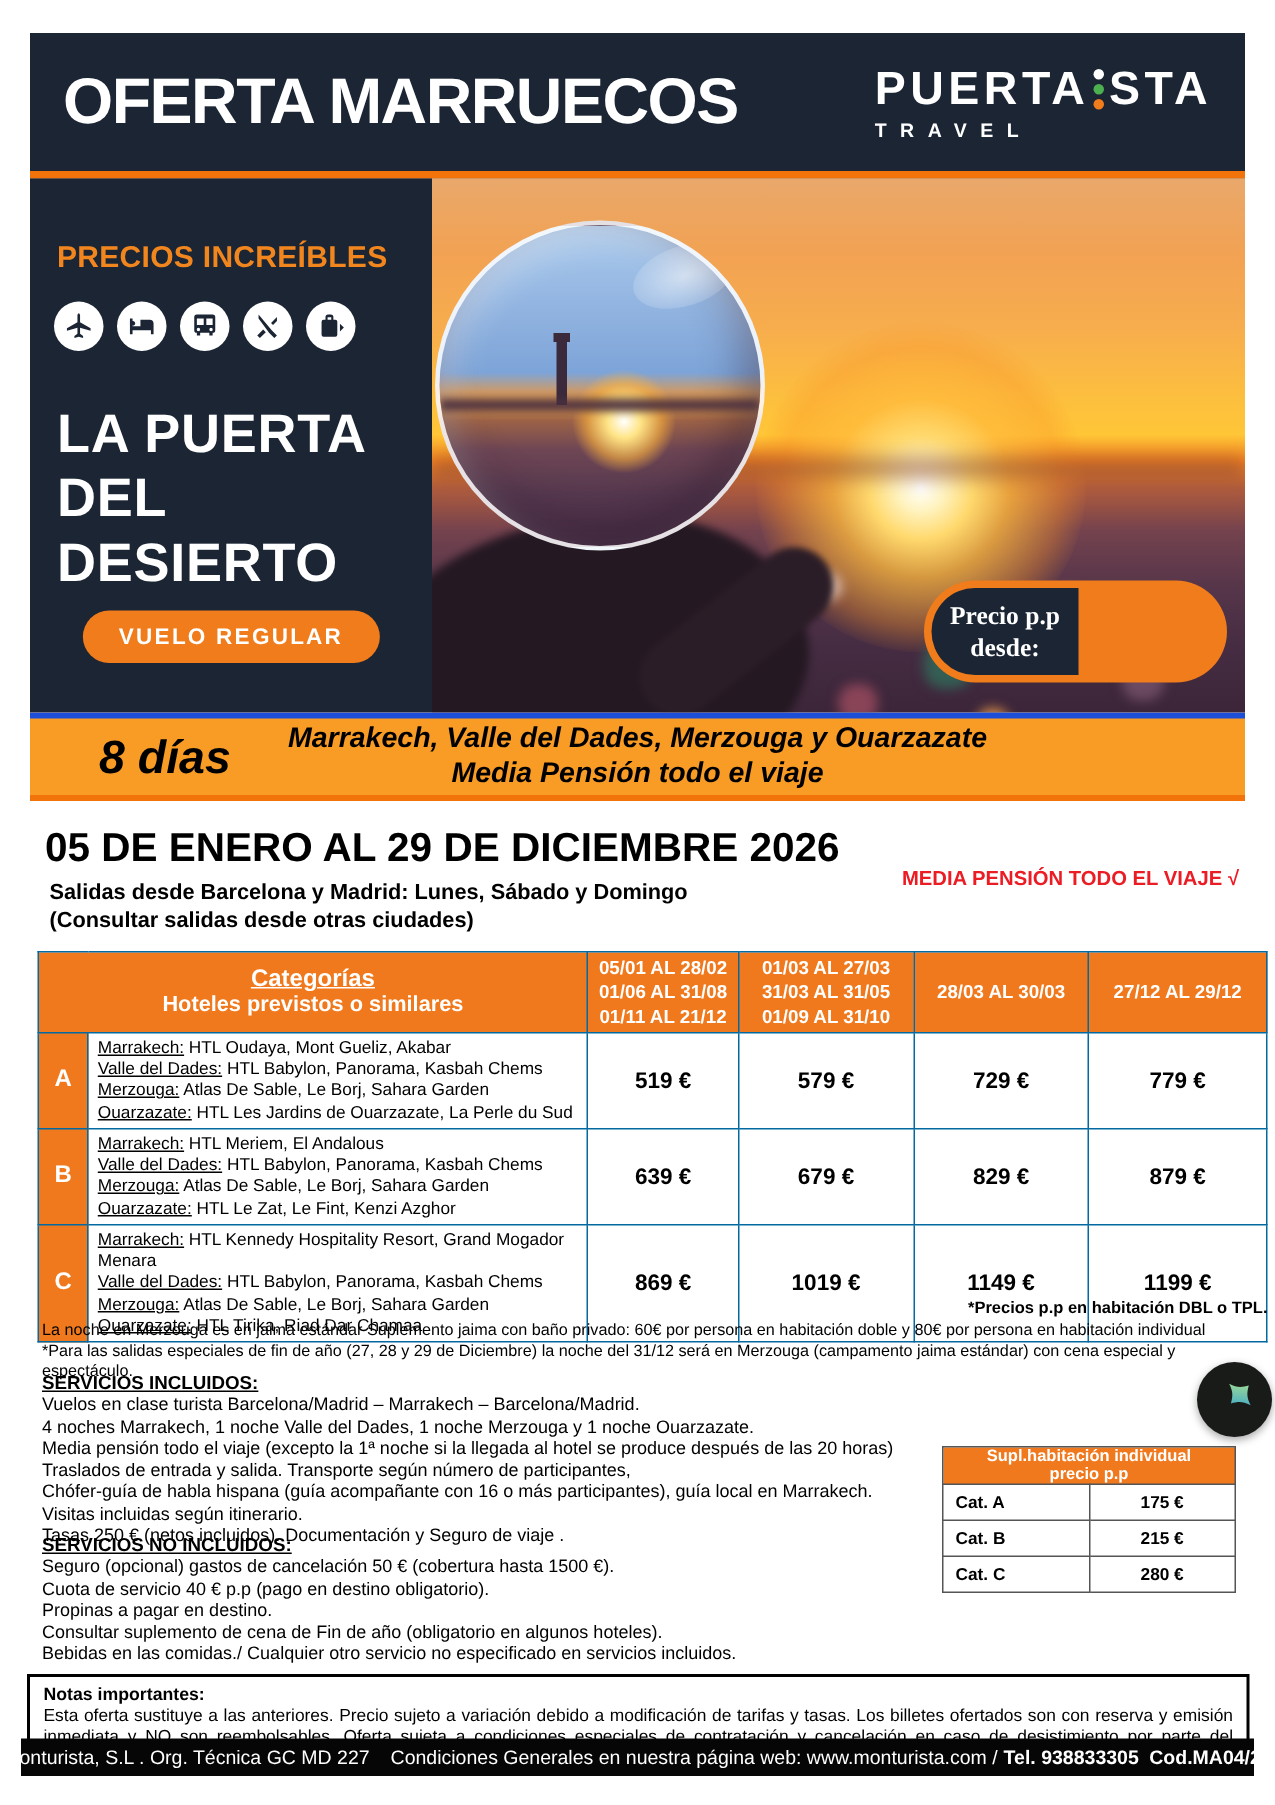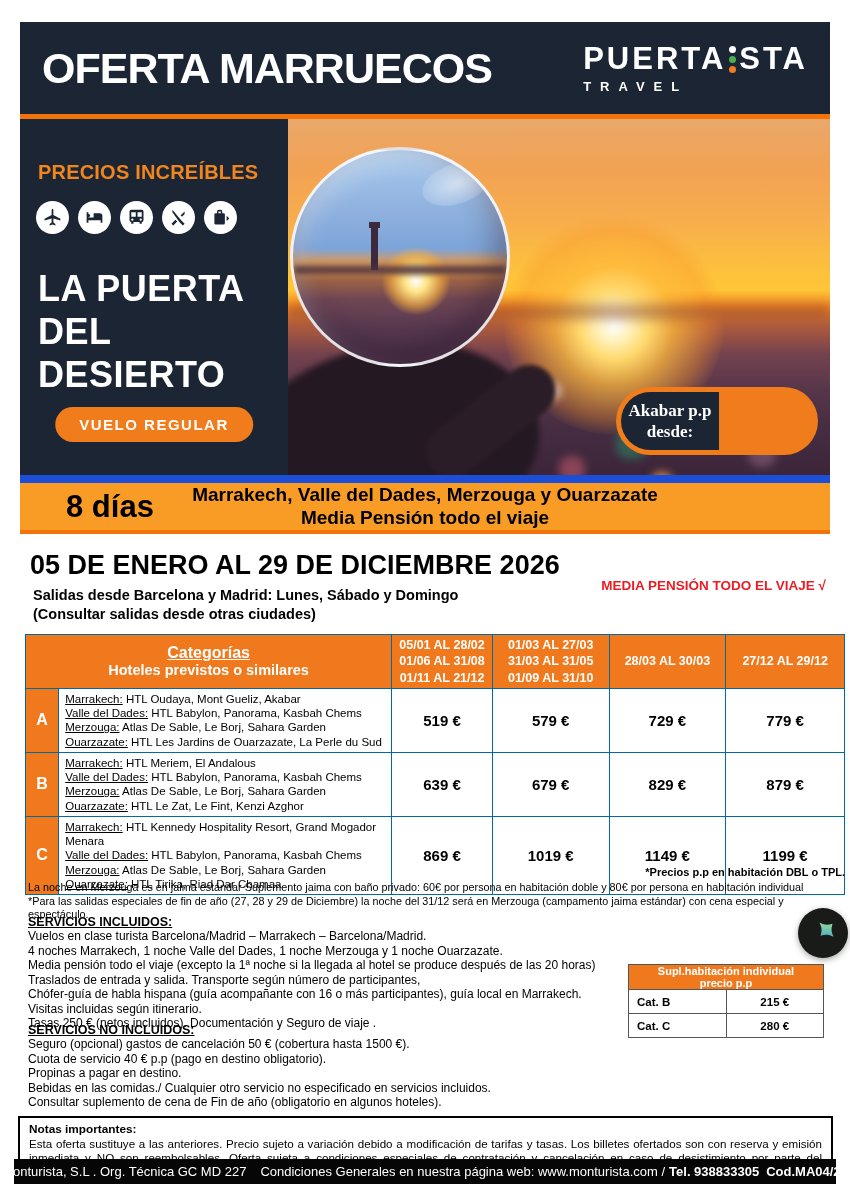--- a/index.html
+++ b/index.html
@@ -60,21 +60,21 @@
   .ball-skyline { position:absolute; left:0; top:116px; width:100%; height:8px; background:#4a3040; filter:blur(3px); }
   .ball-shine { position:absolute; left:128px; top:14px; width:70px; height:40px; border-radius:50%; background:radial-gradient(ellipse, rgba(255,255,255,0.55), rgba(255,255,255,0)); transform:rotate(-18deg); }
   
   .price-pill { position:absolute; right:12px; bottom:20px; width:202px; height:68px; background:#F07C1B; border-radius:36px; display:flex; padding:5px; }
   .price-left { width:98px; flex:none; background:#1B2534; border-radius:30px 0 0 30px; color:#fff;
     font-family:"Liberation Serif", serif; font-weight:bold; font-size:17px; line-height:1.25;
     display:flex; flex-direction:column; align-items:center; justify-content:center; }
   .price-right { flex:1; display:flex; align-items:center; justify-content:center; color:#fff; font-weight:bold; font-size:40px; letter-spacing:1px; }
   
   .route-bar { position:absolute; left:20px; top:475px; width:810px; height:59px;
-    background:#F99C26; border-top:8px solid #1d4ed8; border-bottom:4px solid #F1730A; }
+    background:#F99C26; border-top:4px solid #1d4ed8; border-bottom:4px solid #F1730A;font-style:italic; }
   .route-days { position:absolute; left:46px; top:50%; transform:translateY(-50%); font-size:31px; font-weight:bold; }
   .route-center { position:absolute; left:0; right:0; top:50%; transform:translateY(-50%); text-align:center; font-weight:bold; font-size:19px; line-height:1.25; }
   
   .date-heading { position:absolute; left:30px; top:550px; font-size:27px; font-weight:bold; }
   .salidas { position:absolute; left:33px; top:586px; font-weight:bold; font-size:14.5px; line-height:1.3; }
   .red-note { position:absolute; right:24px; top:576px; text-align:center; color:#EC1C24; font-weight:bold; font-size:13.5px; line-height:1.45; }
   
   .ptable { position:absolute; left:25px; top:634px; width:820px; border-collapse:collapse; table-layout:fixed; }
   .ptable td, .ptable th { border:1px solid #0369a1; padding:2px 4px; }
   .ptable .ohead { background:#F0791D; color:#fff; font-weight:bold; text-align:center; vertical-align:middle; }
@@ -177,21 +177,21 @@
     <div class="hand"></div>
     <div class="finger"></div>
     <div class="ball">
       <div class="ball-sun"></div>
       <div class="minaret"></div>
       <div class="ball-skyline"></div>
       <div class="ball-shine"></div>
     </div>
     <div class="price-pill">
       <div class="price-left">
-        <span>Akabar p.p</span>
+        <span>Precio p.p</span>
         <span>desde:</span>
       </div>
     </div>
   </div>
 </div>
 
 <div class="route-bar">
   <div class="route-days">8 días</div>
   <div class="route-center">
     <div>Marrakech, Valle del Dades, Merzouga y Ouarzazate</div>
@@ -299,31 +299,35 @@
   <div>Chófer-guía de habla hispana (guía acompañante con 16 o más participantes), guía local en Marrakech.</div>
   <div>Visitas incluidas según itinerario.</div>
   <div>Tasas 250 € (netos incluidos). Documentación y Seguro de viaje .</div>
 </div>
 
 <div class="svc svc-not">
   <div class="svc-title">SERVICIOS NO INCLUIDOS:</div>
   <div>Seguro (opcional) gastos de cancelación 50 € (cobertura hasta 1500 €).</div>
   <div>Cuota de servicio 40 € p.p (pago en destino obligatorio).</div>
   <div>Propinas a pagar en destino.</div>
+  <div>Consultar suplemento de cena de Fin de año (obligatorio en algunos hoteles).</div>
   <div>Bebidas en las comidas./ Cualquier otro servicio no especificado en servicios incluidos.</div>
-  <div>Consultar suplemento de cena de Fin de año (obligatorio en algunos hoteles).</div>
 </div>
 
 <table class="supp">
   <thead>
     <tr>
         <th colspan="2">Supl.habitación individual precio p.p</th>
       </tr>
   </thead>
   <tbody>
+    <tr>
+      <td class="lab">Cat. A</td>
+      <td class="val">175 €</td>
+    </tr>
     <tr>
       <td class="lab">Cat. B</td>
       <td class="val">215 €</td>
     </tr>
     <tr>
       <td class="lab">Cat. C</td>
       <td class="val">280 €</td>
     </tr>
   </tbody>
 </table>

